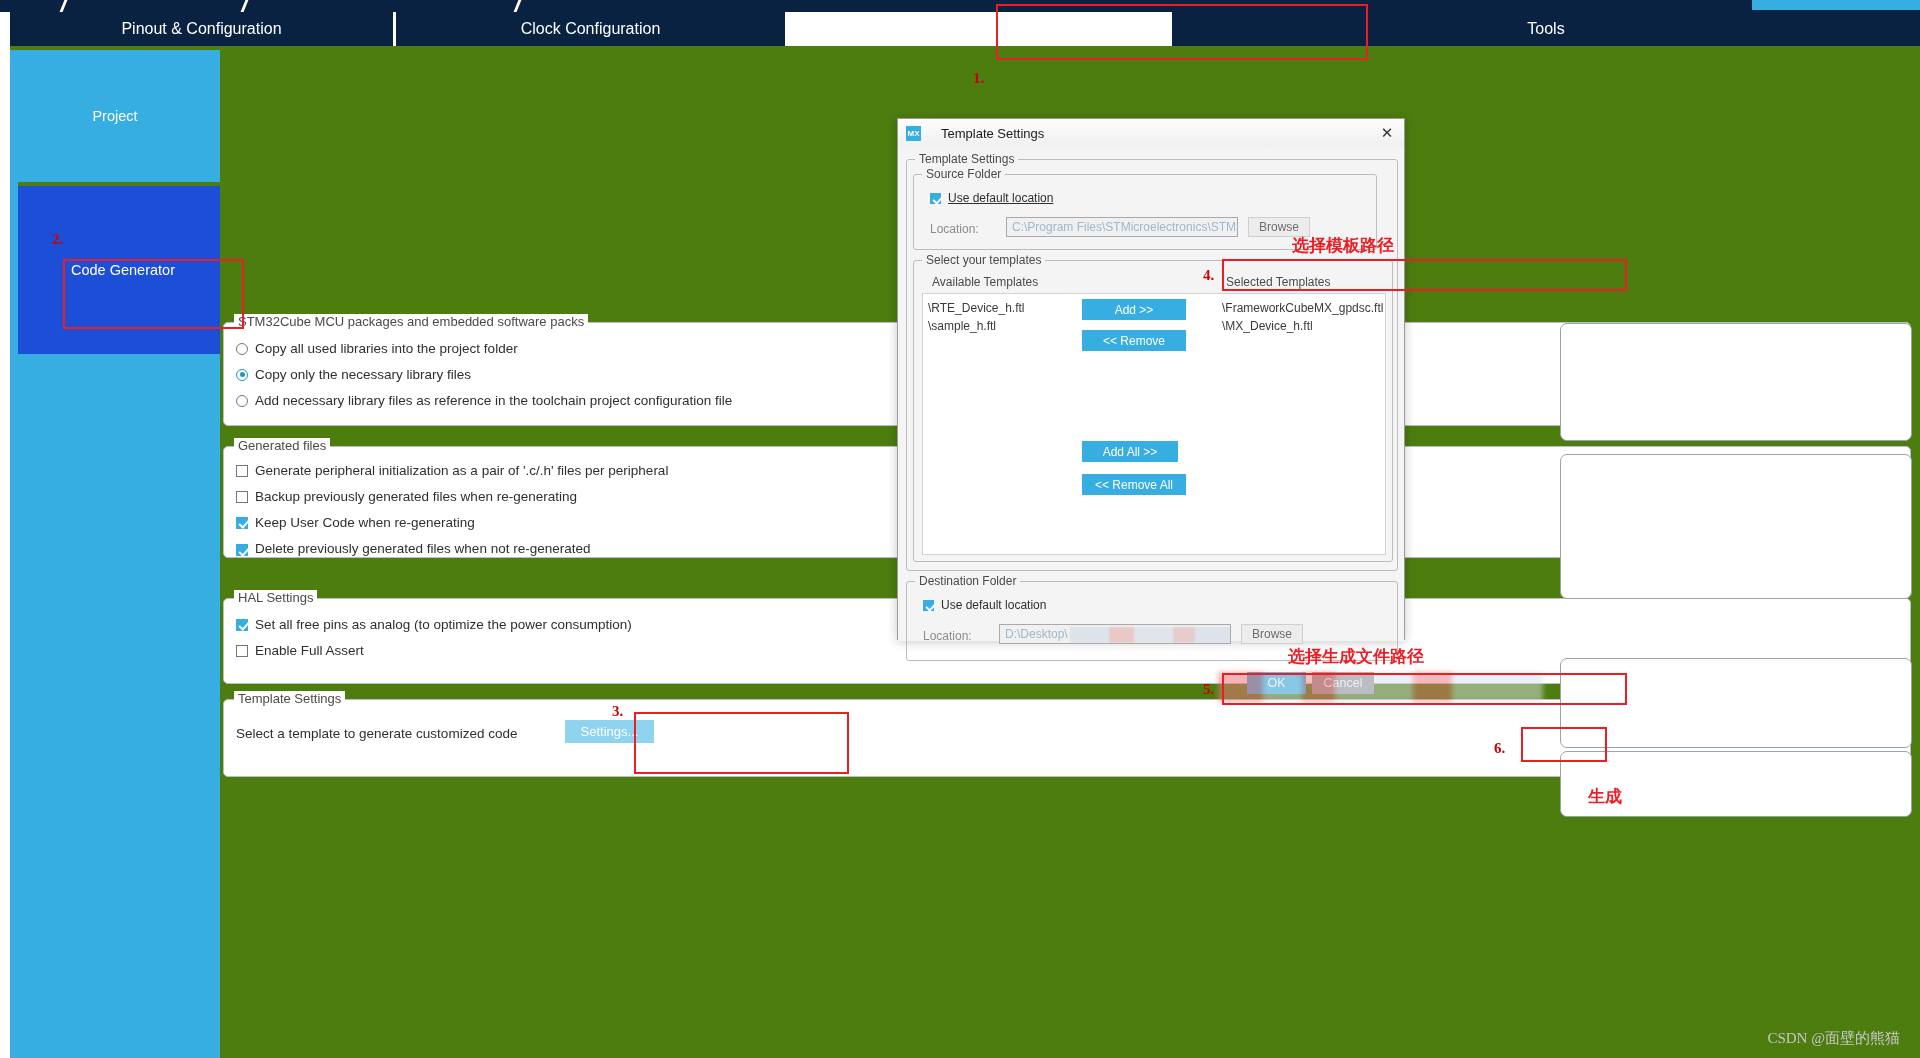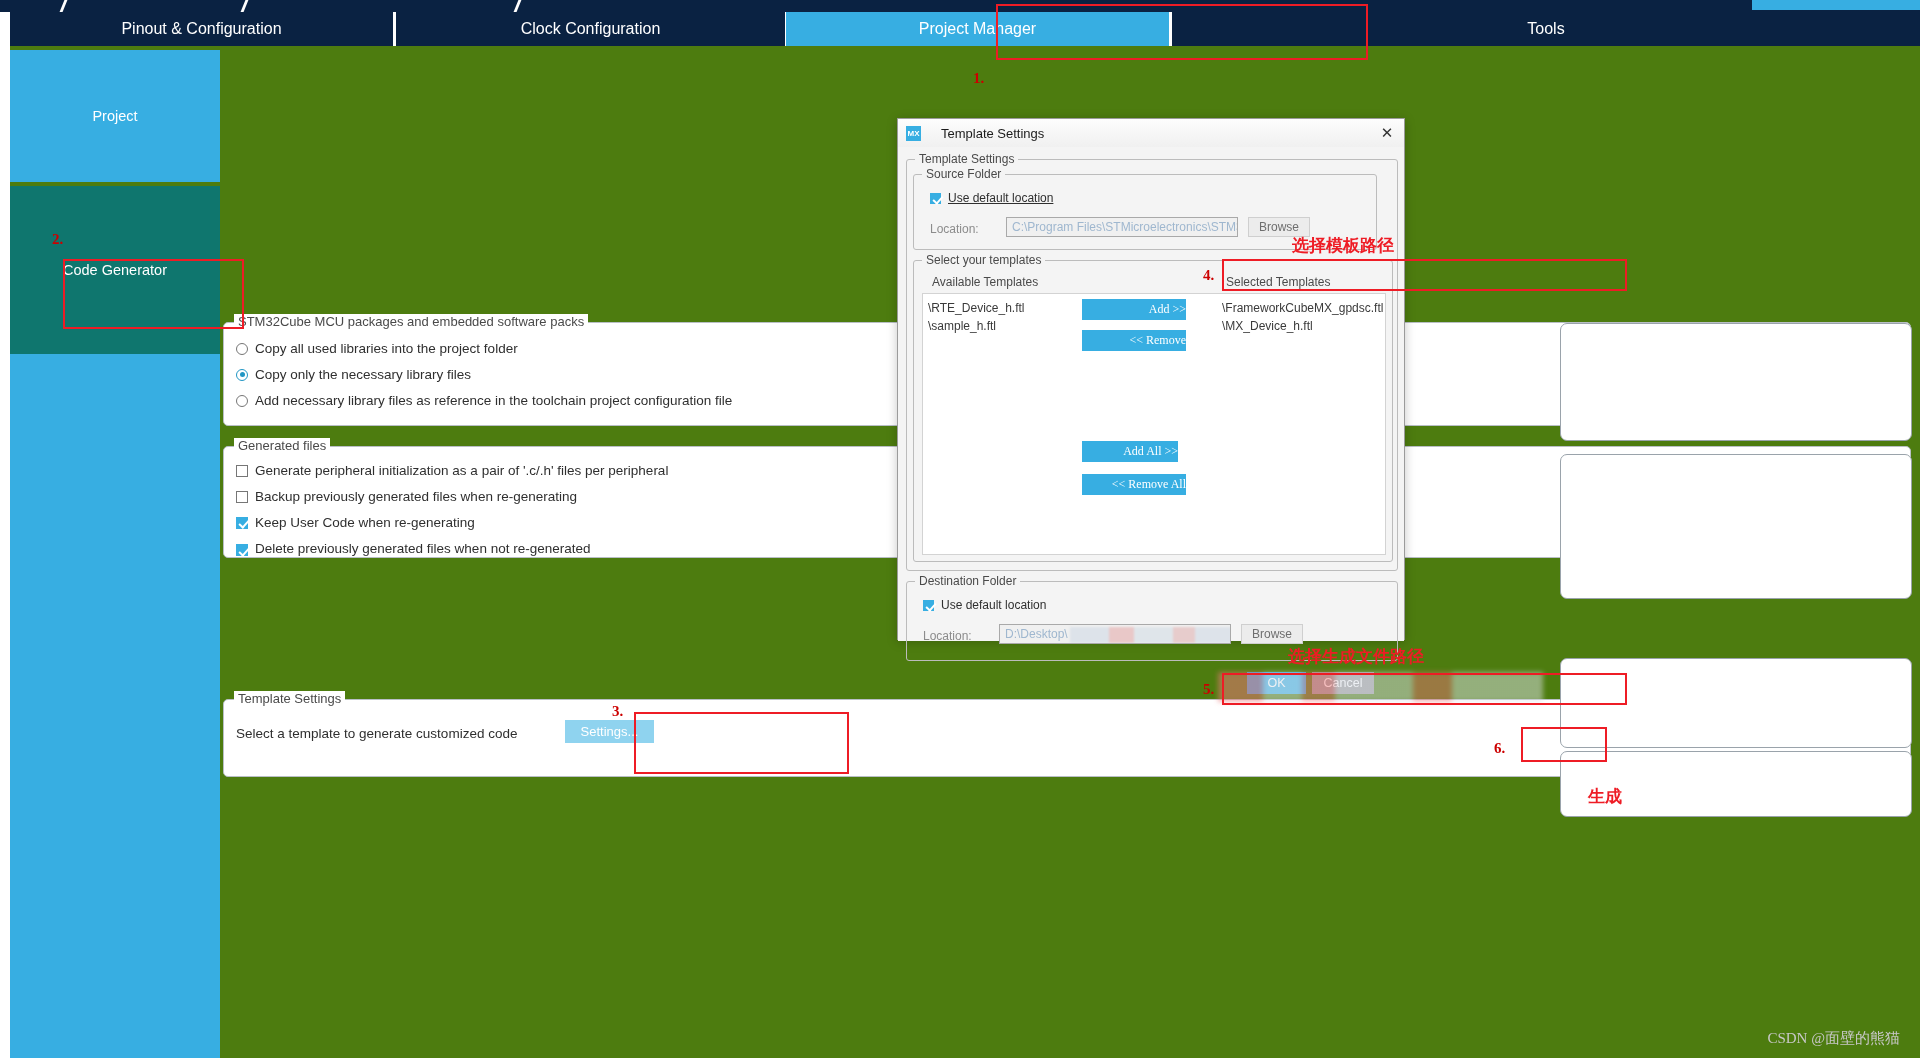--- a/index.html
+++ b/index.html
@@ -43,21 +43,21 @@
   .sidebar {
     position: absolute; left: 10px; top: 46px; width: 210px; height: 1012px;
     background: #37aee2;
   }
   .side-item {
     position: absolute; left: 0; width: 210px;
     display: flex; align-items: center; justify-content: center;
     color: #ffffff; font-size: 14.5px;
     border-top: 4px solid #4d7c0f;
   }
-  .side-item.sel { background: #0f766e; }
+  .side-item.sel { background: #1d4ed8; margin-left: 8px; }
 
   
   .content {
     position: absolute; left: 220px; top: 46px;
     width: 1700px; height: 1012px; background: #4d7c0f;
   }
 
   
   .group {
     position: absolute;
@@ -166,22 +166,22 @@
     display:flex; align-items:center; padding-left:5px; overflow:hidden;
     white-space: nowrap;
   }
   .btn-browse {
     position:absolute; background:#ececec; border:1px solid #cfcfcf;
     font-size:12px; color:#6e6e6e;
     display:flex; align-items:center; justify-content:center;
   }
   .btn-blue {
     position:absolute; background:#37aee2; color:#ffffff; border:none;
-    font-size:12px; font-family:Liberation Serif, serif;
-    display:flex; align-items:center; justify-content:flex-end;
+    font-size:12px; font-family:Liberation Sans, sans-serif;
+    display:flex; align-items:center; justify-content:center;
   }
   .listitem { position:absolute; font-size:12px; color:#3a3a3a; white-space:nowrap; }
   .collabel { position:absolute; font-size:12px; color:#4a4a4a; white-space:nowrap; }
 
   .btn-ok {
     position:absolute; background:#37aee2; color:#ffffff; border:none;
     font-size:12.5px; display:flex; align-items:center; justify-content:center;
   }
   .btn-cancel {
     position:absolute; background:#9a9a9a; color:#ffffff; border:none;
@@ -219,21 +219,20 @@
   <div class="topstrip">
     <div class="slash" style="left:62px;"></div>
     <div class="slash" style="left:243px;"></div>
     <div class="slash" style="left:516px;"></div>
     <div class="bluechip"></div>
   </div>
 
   <div class="tabbar">
     <div class="tab" style="left:10px; width:383px;">Pinout &amp; Configuration</div>
     <div class="tab" style="left:396px; width:389px;">Clock Configuration</div>
-    <div class="tab active" style="left:786px; width:383px;">Project Manager</div>
     <div class="tab" style="left:1172px; width:748px;">Tools</div>
   </div>
   <div class="underbar" style="left:10px; width:1910px;"></div>
 
   <div class="sidebar">
     <div class="side-item" style="top:0px; height:136px;">
       <span>Project</span>
     </div>
     <div class="side-item sel" style="top:136px; height:172px;">
       <span>Code Generator</span>
@@ -271,20 +270,31 @@
       <div class="opt" style="top:68px;">
         <span class="cbox on"></span>
         <span>Keep User Code when re-generating</span>
       </div>
       <div class="opt" style="top:94px;align-items:flex-end;">
         <span class="cbox on"></span>
         <span>Delete previously generated files when not re-generated</span>
       </div>
     </div>
 
+    <div class="group" style="left:3px; top:552px; width:1688px; height:86px;">
+      <span class="legend">HAL Settings</span>
+      <div class="opt" style="top:18px;">
+        <span class="cbox on"></span>
+        <span>Set all free pins as analog (to optimize the power consumption)</span>
+      </div>
+      <div class="opt" style="top:44px;">
+        <span class="cbox"></span>
+        <span>Enable Full Assert</span>
+      </div>
+    </div>
 
     <div class="group" style="left:3px; top:653px; width:1688px; height:78px;">
       <span class="legend">Template Settings</span>
       <span class="plainlabel" style="left:12px; top:26px;">Select a template to generate customized code</span>
       <div class="btn-settings" style="left:341px; top:20px; width:89px; height:23px;">
         <span>Settings...</span>
       </div>
     </div>
 
     <div class="card" style="left:1340px; top:277px; width:352px; height:118px;"></div>

